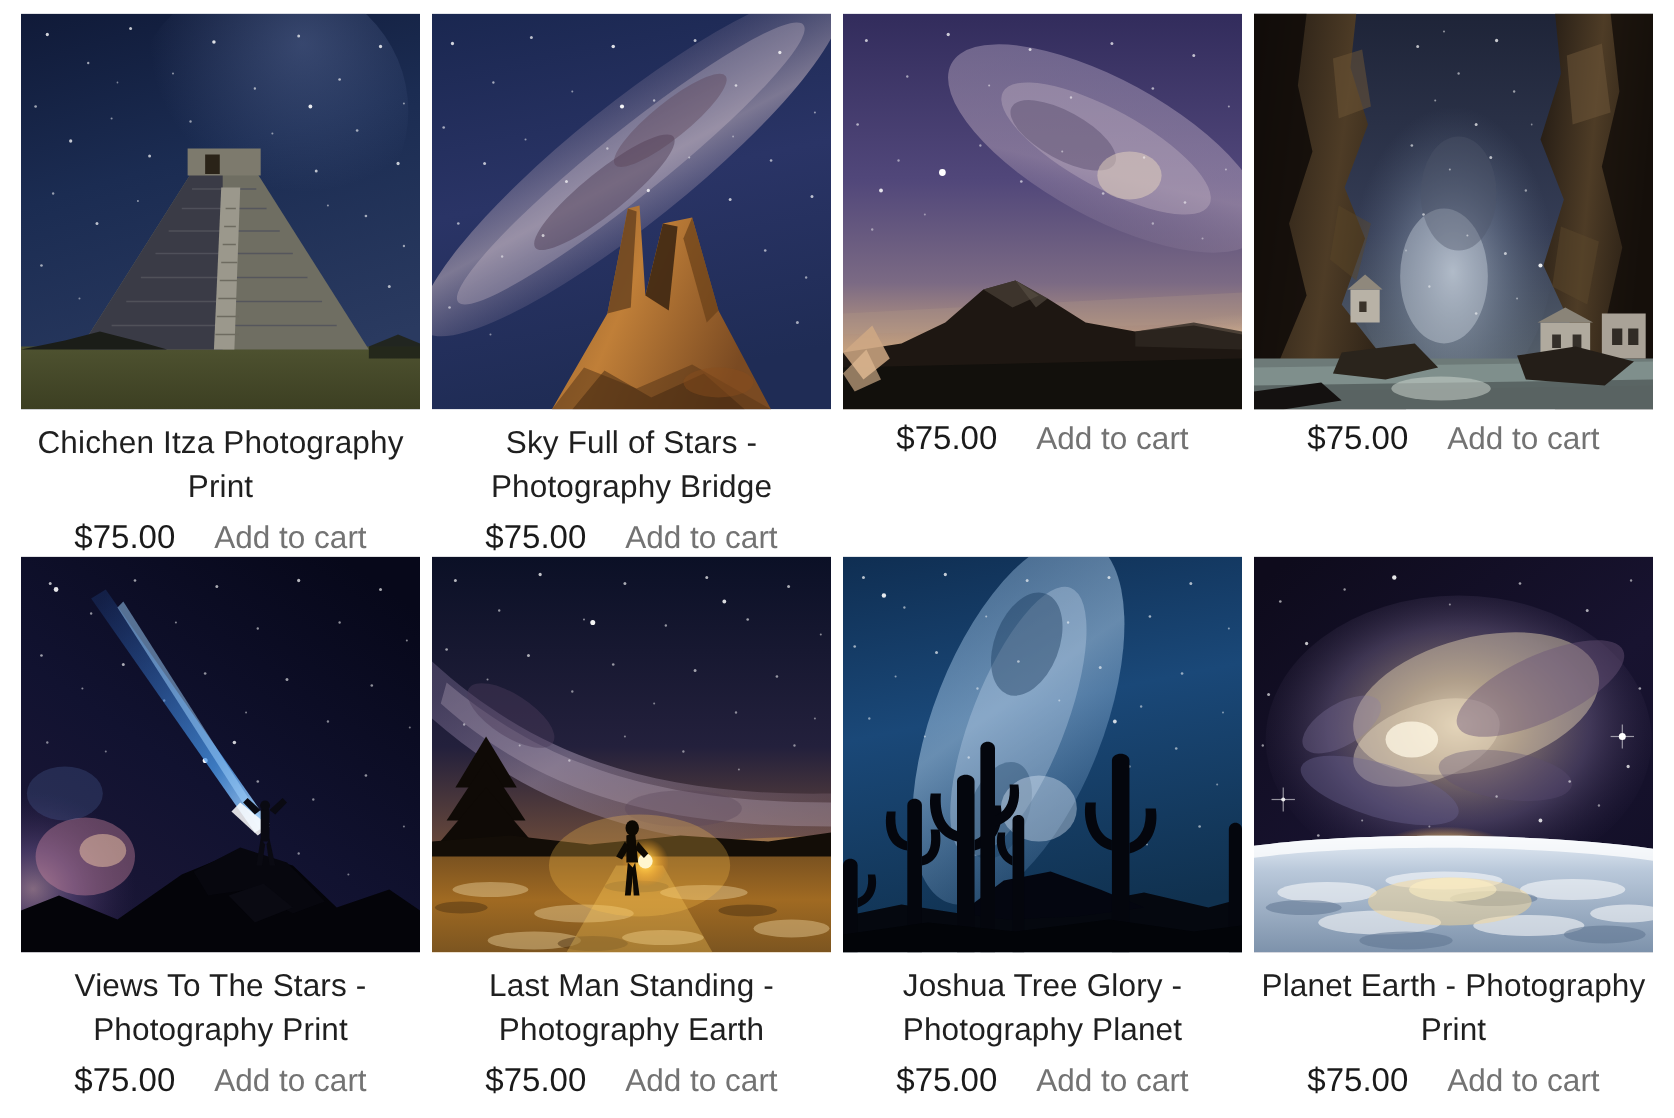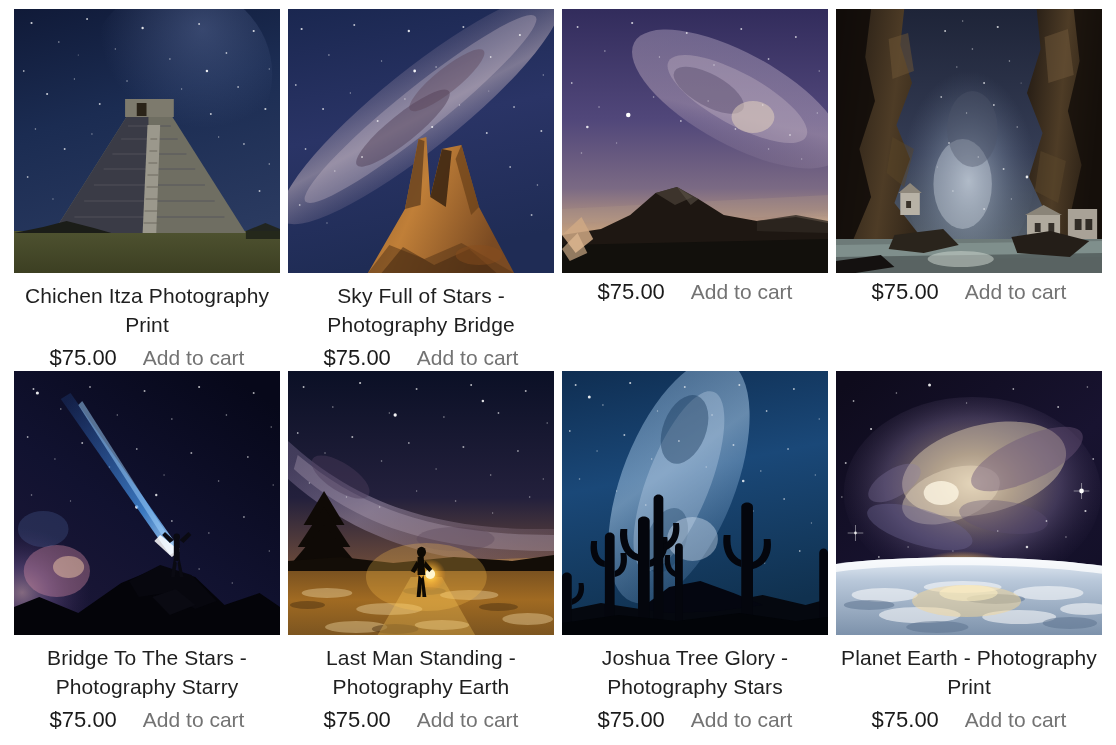--- a/index.html
+++ b/index.html
@@ -495,21 +495,21 @@
             <rect x="164" y="168" width="6" height="22" rx="2"></rect>
             <circle cx="167" cy="166" r="3.4"></circle>
             <path d="M160 172 L152 164 L155 161 L164 169 Z"></path>
             <path d="M174 172 L182 164 L179 161 L170 169 Z"></path>
             <path d="M164 188 L161 206 L165 206 L167 192 Z"></path>
             <path d="M170 188 L174 206 L170 206 L168 192 Z"></path>
           </g>
         </svg>
       </div>
     </a>
-    <div class="product-title">Bridge To The Stars - Photography Starry</div>
+    <div class="product-title">Views To The Stars - Photography Print</div>
     <div class="product-meta">
       <span class="product-price">$75.00</span>
       <button class="add-to-cart">Add to cart</button>
     </div>
   </div>
 
   <div class="product-card">
     <a class="product-image-link">
       <div class="product-image">
         <svg viewBox="0 0 273 264" preserveAspectRatio="none">
@@ -694,21 +694,21 @@
             <path d="M184 196 C 168 192, 164 176, 166 164 L173 164 C 172 178, 176 186, 184 189 Z"></path>
             <path d="M196 198 C 212 194, 216 180, 214 168 L207 168 C 208 180, 204 188, 196 191 Z"></path>
             <path d="M264 264 L264 182 C 264 176, 273 176, 273 182 L273 264 Z"></path>
             <path d="M0 264 L0 206 C 0 200, 10 200, 10 206 L10 264 Z"></path>
             <path d="M10 234 C 22 230, 24 220, 22 212 L17 212 C 18 220, 16 226, 10 228 Z"></path>
           </g>
           <path d="M0 252 L58 244 L118 250 L182 242 L240 250 L273 246 L273 264 L0 264 Z" fill="#020408"></path>
         </svg>
       </div>
     </a>
-    <div class="product-title">Joshua Tree Glory - Photography Stars</div>
+    <div class="product-title">Joshua Tree Glory - Photography Planet</div>
     <div class="product-meta">
       <span class="product-price">$75.00</span>
       <button class="add-to-cart">Add to cart</button>
     </div>
   </div>
 
   <div class="product-card">
     <a class="product-image-link">
       <div class="product-image">
         <svg viewBox="0 0 273 264" preserveAspectRatio="none">

